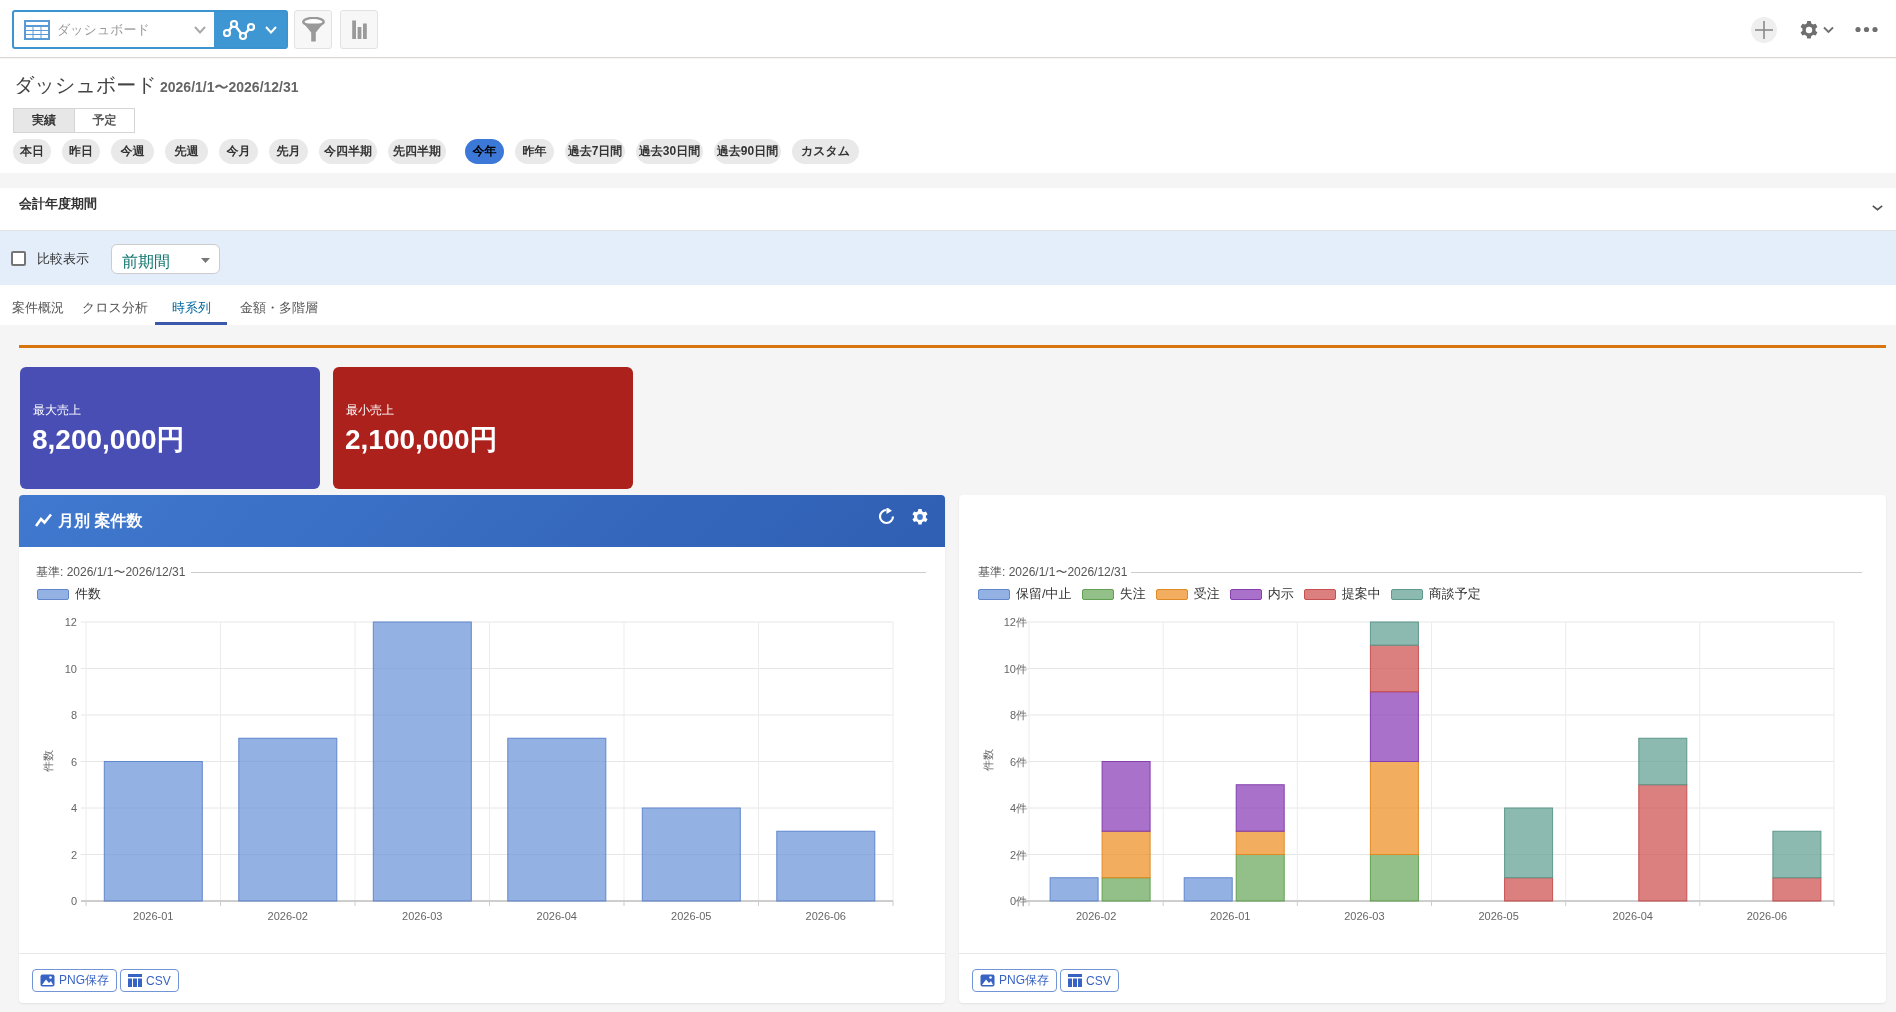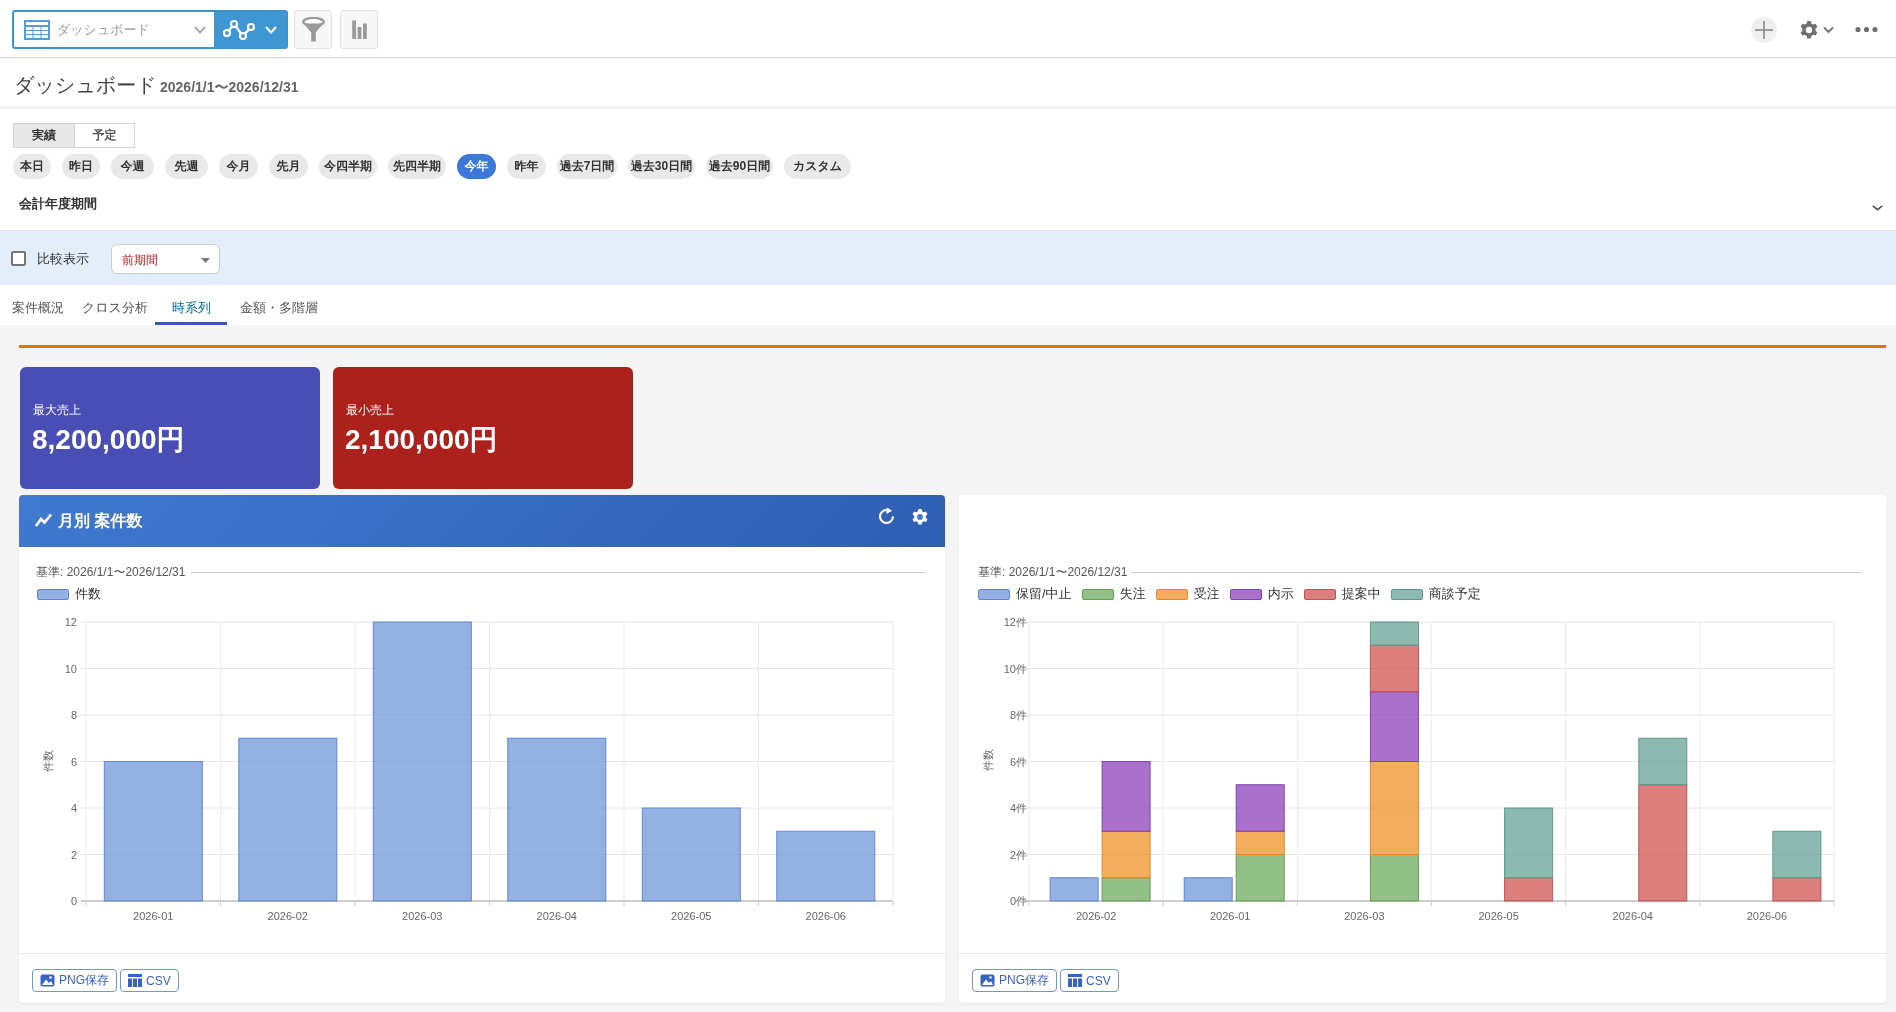--- a/index.html
+++ b/index.html
@@ -10,38 +10,38 @@
 #selector { left:12px; top:10px; width:276px; height:39px; border:2px solid #3b94d0; border-radius:3px; background:#fff; display:flex; }
 #sel-white { width:200px; height:100%; display:flex; align-items:center; }
 #sel-blue { flex:1; background:#3e96d2; display:flex; align-items:center; justify-content:center; }
 #sel-text { color:#999; font-size:13px; margin-left:7px; }
 .toolbtn { top:10px; width:38px; height:39px; background:#f7f7f7; border:1px solid #e2e2e2; border-radius:3px; display:flex; align-items:center; justify-content:center; }
 
 #titlebar { left:0; top:59px; width:1896px; height:49px; background:#fff; border-bottom:1px solid #efe9e4; }
 #title { left:14px; top:72px; font-size:20px; color:#444; }
 #titledate { left:160px; top:79px; font-size:14px; font-weight:bold; color:#666; }
 
-#filterarea { left:0; top:109px; width:1896px; height:79px; background:#fff; }
+#filterarea { left:0; top:94px; width:1896px; height:79px; background:#fff; }
 #toggle { left:13px; top:14px; display:flex; height:25px; }
 .tgl { width:61px; height:25px; border:1px solid #d5d5d5; font-size:12px; font-weight:bold; display:flex; align-items:center; justify-content:center; }
 .tgl.on { background:#e7e7e7; color:#333; border-right:none; }
 .tgl.off { background:#fff; color:#555;text-align:center; }
 #pills { left:13px; top:45px; display:flex; gap:11px; }
 .pill { justify-content:center; }
 .pill { height:25px; border-radius:13px; background:#e9e9e9; color:#333; font-size:12px; font-weight:bold; display:flex; align-items:center; }
-.pill.on { background:#3c78d8; color:#ffffff; }
+.pill.on { background:#3c78d8; color:#000000;margin-left:8px; }
 
 #accordion { left:0; top:188px; width:1896px; height:43px; background:#fff; border-bottom:1px solid #e4e4e4; }
 #acc-label { left:19px; top:7px; font-size:13px; font-weight:bold; color:#333; }
 
 #comprow { left:0; top:231px; width:1896px; height:54px; background:#e3eefa; }
 #cmp-check { left:11px; top:20px; width:15px; height:15px; background:#fff; border:2px solid #757575; border-radius:2px; }
 #cmp-label { left:37px; top:19px; font-size:13px; color:#333; }
 #cmp-select { left:111px; top:13px; width:109px; height:30px; background:#fff; border:1px solid #ccc; border-radius:6px; }
-#cmp-sel-text { left:10px; top:7px; font-size:12px; color:#b91c1c; }
+#cmp-sel-text { left:10px; top:7px; font-size:16px; color:#0f766e; }
 
 #tabsrow { left:0; top:285px; width:1896px; height:40px; background:#fff; }
 .tab { top:14px; font-size:13px; color:#555; }
 .tab.on { color:#0369a1; }
 #tab-underline { left:155px; top:37px; width:72px; height:3px; background:#3b59ab; }
 
 #orange { left:19px; top:345px; width:1867px; height:3px; background:#d9750f; }
 .statcard { top:367px; height:122px; border-radius:6px; color:#fff; }
 #stat1 { left:20px; width:300px; background:#494eb4; }
 #stat2 { left:333px; width:300px; background:#ad211d; }

